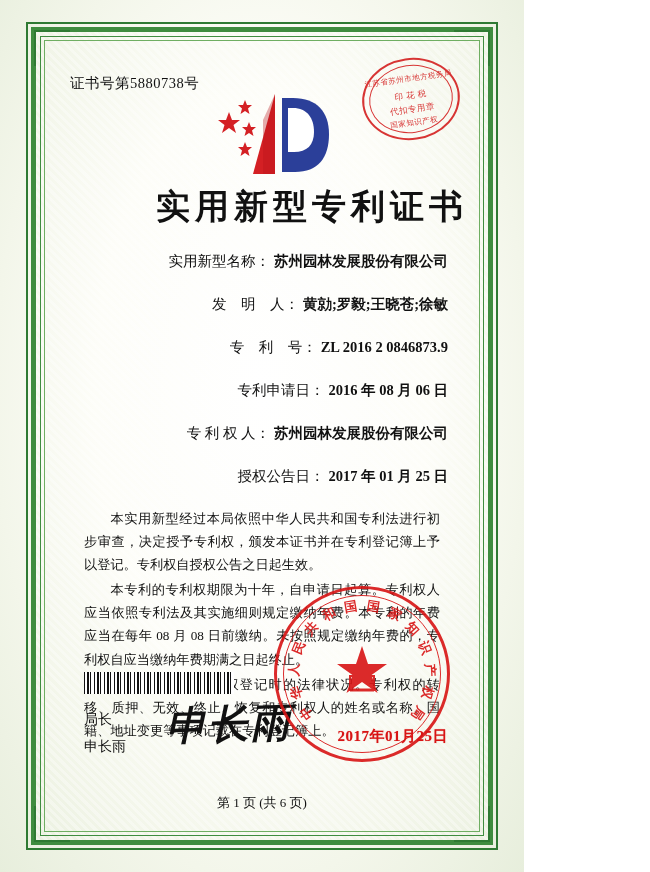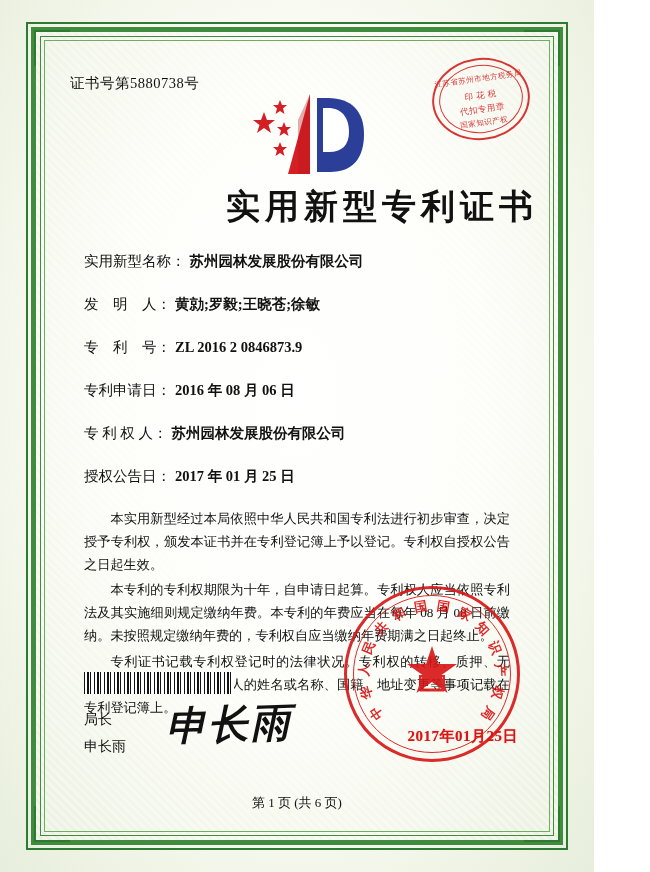--- a/index.html
+++ b/index.html
@@ -10,21 +10,21 @@
     width: 650px;
     height: 872px;
     background: #ffffff;
     font-family: "Liberation Serif", "DejaVu Serif", serif;
     color: #1a1a1a;
     overflow: hidden;
   }
 
   .certificate {
     position: relative;
-    width: 594px;
+    width: 524px;
     height: 872px;
     background:
       radial-gradient(ellipse at 50% 45%, #ffffff 0%, #fdfdf8 45%, #f3f6ea 72%, #e7eedc 100%);
     box-sizing: border-box;
   }
 
   
   .frame-outer {
     position: absolute;
     left: 26px; top: 22px; right: 26px; bottom: 22px;
@@ -135,20 +135,21 @@
     left: 28px;
     right: 20px;
     top: 200px;
   }
   .field-row {
     display: flex;
     align-items: baseline;
     margin-bottom: 24px;
     font-size: 14.5px;
     color: #111;
+    justify-content: flex-end;
   }
   .field-label {
     white-space: nowrap;
   }
   .field-value {
     margin-left: 4px;
     font-weight: bold;
   }
 
   .paragraphs {

